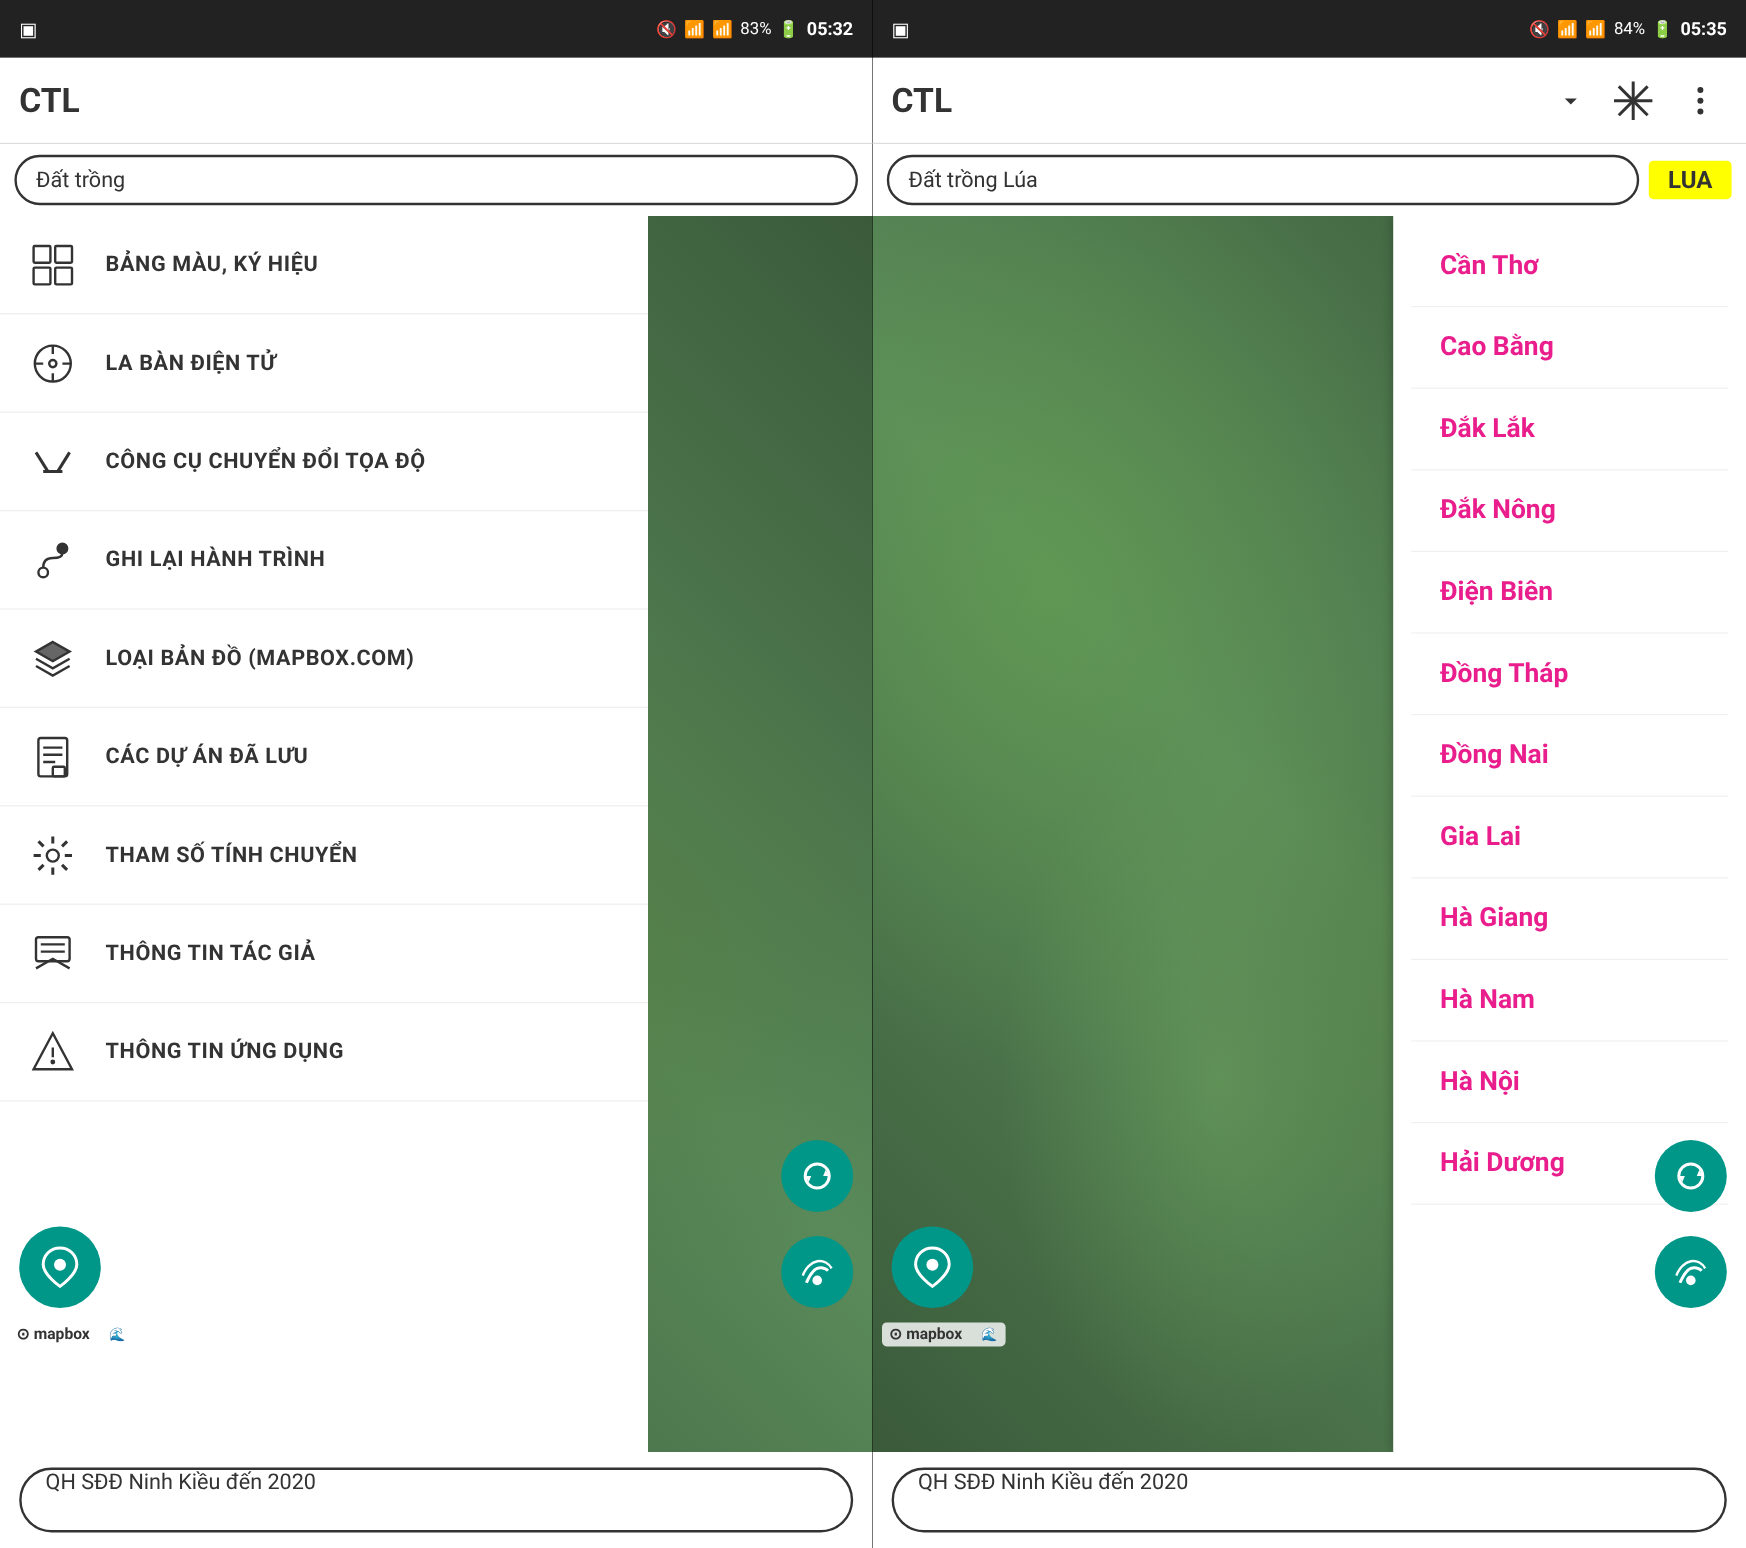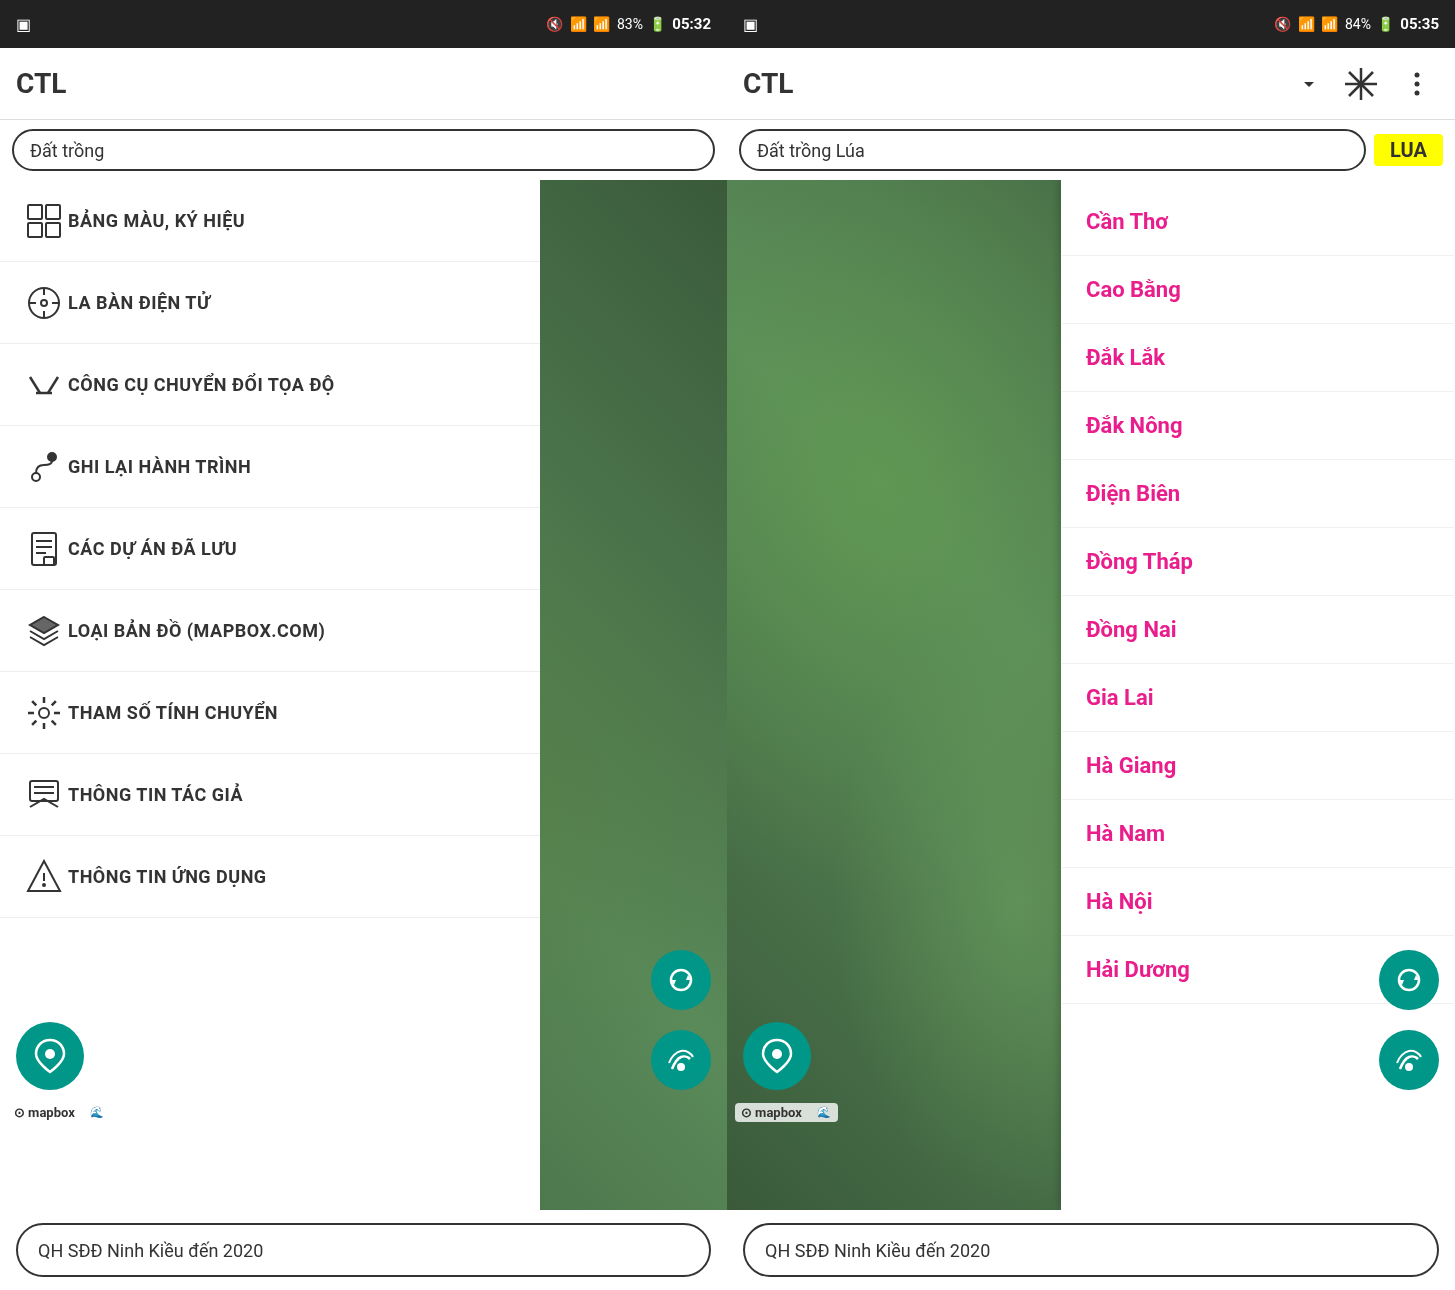--- a/index.html
+++ b/index.html
@@ -137,20 +137,21 @@
       z-index: 100;
       display: flex;
       flex-direction: column;
     }
     .menu-item {
       display: flex;
       align-items: center;
       padding: 0 20px;
       height: 82px;
       border-bottom: 1px solid #eee;
+      gap: 20px;
       cursor: pointer;
     }
     .menu-icon {
       width: 48px;
       height: 48px;
       display: flex;
       align-items: center;
       justify-content: center;
       flex-shrink: 0;
     }
@@ -218,21 +219,20 @@
       padding: 0 16px;
       flex-shrink: 0;
       z-index: 10;
     }
     .bottom-pill {
       flex: 1;
       height: 54px;
       border: 2px solid #333;
       border-radius: 28px;
       display: flex;
-      align-items: center;
       padding: 0 20px;
       font-size: 18px;
       color: #333;
       background: #fff;
     }
 
     
     .mapbox-logo {
       position: absolute;
       bottom: 88px;
@@ -256,27 +256,27 @@
       display: flex;
       flex-direction: column;
       overflow: hidden;
     }
 
     
     .dropdown-overlay {
       position: absolute;
       top: 0;
       right: 0;
-      width: 394px;
+      width: 294px;
       height: 100%;
       background: #fff;
       z-index: 200;
       overflow-y: auto;
       box-shadow: -2px 0 8px rgba(0,0,0,0.2);
-      padding: 8px 1px;
+      padding: 8px 15px;
     }
     .dropdown-item {
       height: 68px;
       display: flex;
       align-items: center;
       padding: 0 24px;
       cursor: pointer;
       border-bottom: 1px solid #f0f0f0;
     }
     .dropdown-item-label {
@@ -422,39 +422,39 @@
             <circle cx="26" cy="8" r="4" fill="#333"></circle>
             <path d="M10 24 Q10 16 18 16 Q26 16 26 12" stroke="#333" stroke-width="2" fill="none"></path>
           </svg>
         </div>
         <span class="menu-label">GHI LẠI HÀNH TRÌNH</span>
       </div>
 
       <div class="menu-item">
         <div class="menu-icon">
           <svg viewBox="0 0 36 36" fill="none" stroke="#333" stroke-width="2">
+            <path d="M18 4 L32 12 L18 20 L4 12 Z" fill="#666"></path>
+            <path d="M4 18 L18 26 L32 18"></path>
+            <path d="M4 24 L18 32 L32 24"></path>
+          </svg>
+        </div>
+        <span class="menu-label">LOẠI BẢN ĐỒ (MAPBOX.COM)</span>
+      </div>
+
+      <div class="menu-item">
+        <div class="menu-icon">
+          <svg viewBox="0 0 36 36" fill="none" stroke="#333" stroke-width="2">
             <rect x="6" y="2" width="24" height="32" rx="2"></rect>
             <line x1="10" y1="10" x2="26" y2="10"></line>
             <line x1="10" y1="16" x2="26" y2="16"></line>
             <line x1="10" y1="22" x2="20" y2="22"></line>
             <rect x="18" y="26" width="10" height="8" rx="1"></rect>
           </svg>
         </div>
         <span class="menu-label">CÁC DỰ ÁN ĐÃ LƯU</span>
-      </div>
-
-      <div class="menu-item">
-        <div class="menu-icon">
-          <svg viewBox="0 0 36 36" fill="none" stroke="#333" stroke-width="2">
-            <path d="M18 4 L32 12 L18 20 L4 12 Z" fill="#666"></path>
-            <path d="M4 18 L18 26 L32 18"></path>
-            <path d="M4 24 L18 32 L32 24"></path>
-          </svg>
-        </div>
-        <span class="menu-label">LOẠI BẢN ĐỒ (MAPBOX.COM)</span>
       </div>
 
       <div class="menu-item">
         <div class="menu-icon">
           <svg viewBox="0 0 36 36" fill="none" stroke="#333" stroke-width="2">
             <circle cx="18" cy="18" r="5"></circle>
             <path d="M18 2 L18 8 M18 28 L18 34 M2 18 L8 18 M28 18 L34 18 M6.1 6.1 L10.3 10.3 M25.7 25.7 L29.9 29.9 M29.9 6.1 L25.7 10.3 M10.3 25.7 L6.1 29.9" stroke-width="2.5"></path>
           </svg>
         </div>
         <span class="menu-label">THAM SỐ TÍNH CHUYỂN</span>

